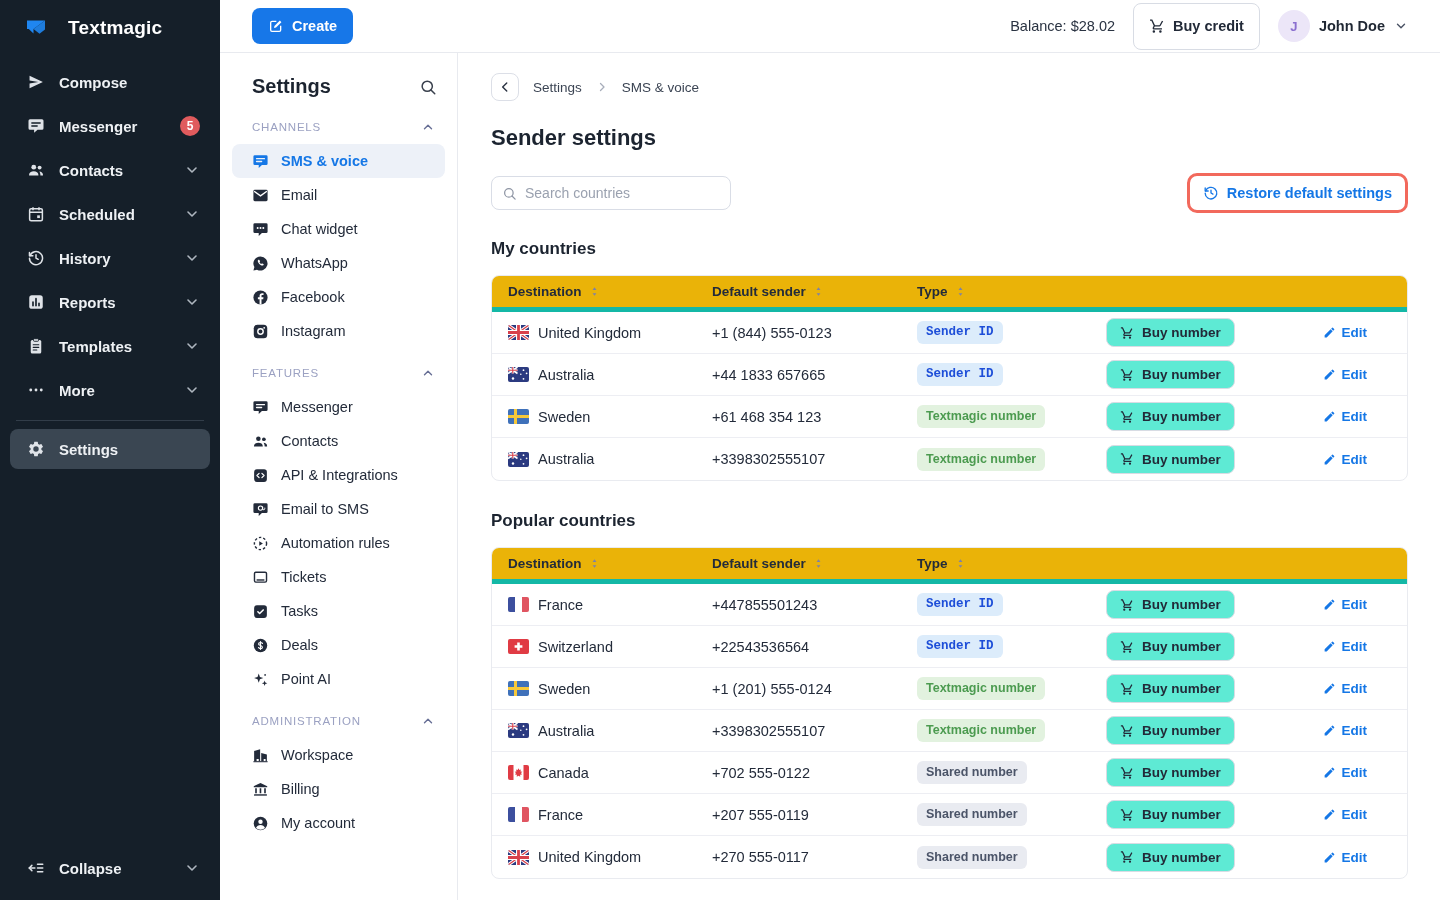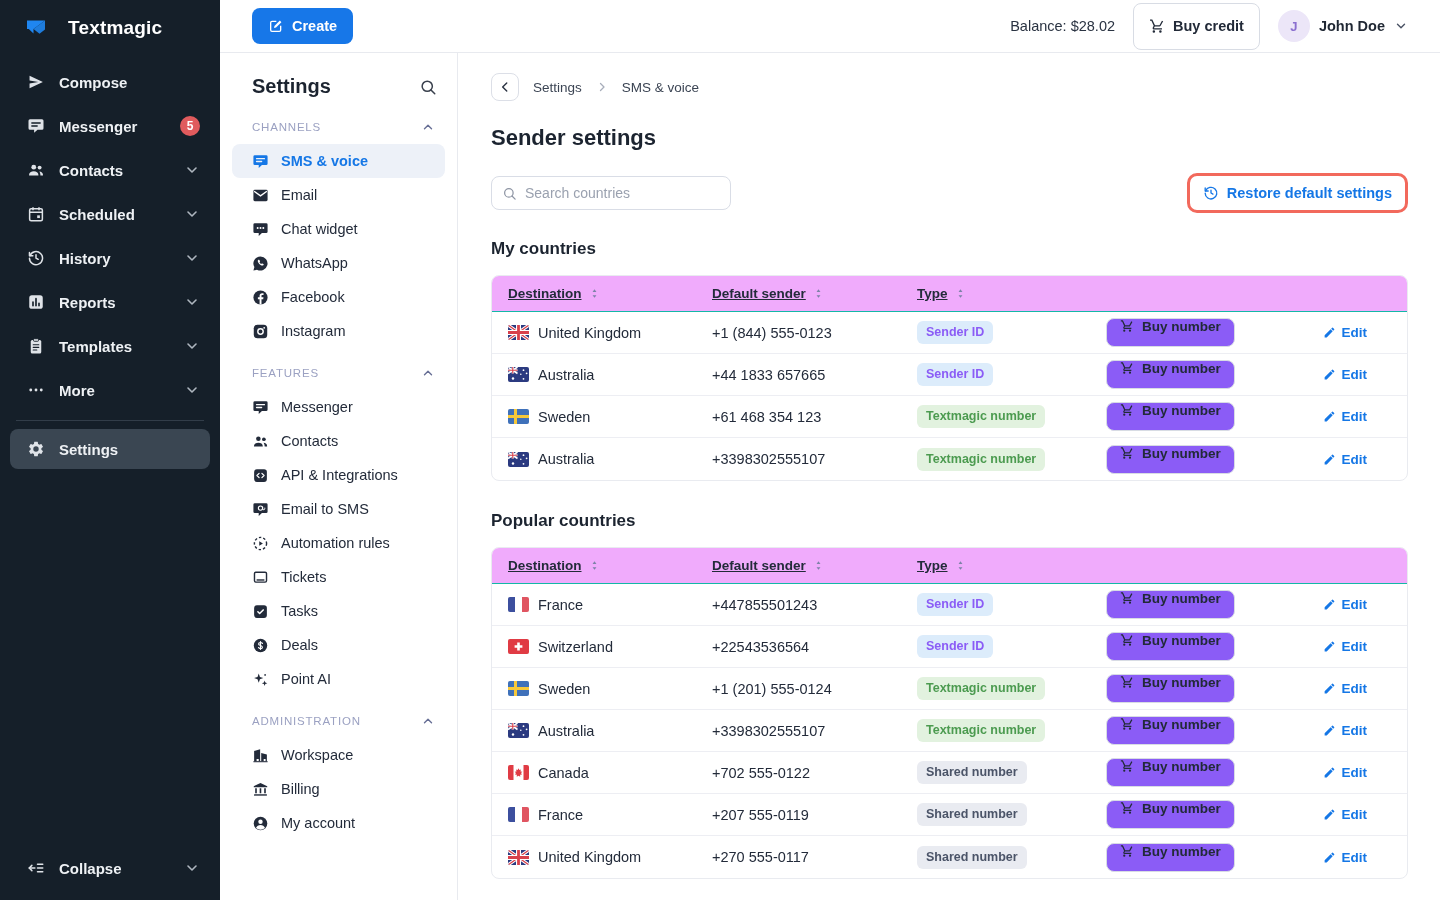--- a/index.html
+++ b/index.html
@@ -63,36 +63,36 @@
   .search-box { display:flex; align-items:center; gap:8px; width:240px; height:34px; border:1px solid #d9dde6; border-radius:8px; padding:0 10px; background:#fff; }
   .search-box .ic { width:15px; height:15px; color:#8d94a3; flex:none; }
   .search-box input { border:none; outline:none; flex:1; font-size:14px; color:#222a38; font-family:inherit; background:transparent; }
   .search-box input::placeholder { color:#9aa1af; }
   .restore-annot { border:3px solid #f2695c; border-radius:10px; padding:9px 13px; }
   .restore-link { display:flex; align-items:center; gap:8px; color:#1577e6; font-size:14.5px; font-weight:700; cursor:pointer; }
   .restore-link .ic { width:16px; height:16px; }
 
   .tbl-title { font-size:17px; font-weight:700; color:#1c2430; margin:0 0 16px; }
   .tbl { border:1px solid #e9ebf0; border-radius:8px; overflow:hidden; margin-bottom:30px; }
-  .tbl-header { display:grid; grid-template-columns:204px 205px 205px 1fr 96px; background:#f0abfc; height:36px; align-items:center; border-bottom:1px solid #14b8a6;text-decoration:underline; }
+  .tbl-header { display:grid; grid-template-columns:204px 205px 205px 1fr 96px; background:#eab308; height:36px; align-items:center; border-bottom:5px solid #14b8a6; }
   .th { display:flex; align-items:center; gap:6px; font-size:13.5px; font-weight:700; color:#232b3a; padding-left:16px; cursor:pointer; }
   .th .sort { width:13px; height:13px; color:#7d82a8; }
   .tbl-row { display:grid; grid-template-columns:204px 205px 205px 1fr 96px; height:42px; align-items:center; border-bottom:1px solid #edeef3; }
   .tbl-row:last-child { border-bottom:none; }
   .cell-dest { display:flex; align-items:center; gap:9px; padding-left:16px; font-size:14.5px; color:#232b3a; }
   .flag { width:21px; height:15px; border-radius:2px; overflow:hidden; flex:none; box-shadow:inset 0 0 0 1px rgba(0,0,0,.08); }
   .flag svg { display:block; width:21px; height:15px; }
   .cell-sender { padding-left:16px; font-size:14.5px; color:#232b3a; }
   .cell-type { padding-left:16px; }
   .badge { display:inline-block; font-size:12.5px; font-weight:700; padding:4px 9px; border-radius:6px; line-height:1.2; }
-  .badge-blue { background:#dcecfb; color:#8b5cf6; }
+  .badge-blue { background:#dcecfb; color:#1d4ed8;font-family:Liberation Mono, monospace; }
   .badge-green { background:#e2f2df; color:#4c9b50; }
   .badge-gray { background:#e9ebf1; color:#4b5468; }
   .cell-buy { display:flex; }
-  .btn-buynum { display:flex; gap:8px; background:#8b5cf6; border:1px solid #d8dce4; border-radius:8px; height:29px; padding:0 13px; font-size:13.5px; font-weight:600; color:#222a38; cursor:pointer; font-family:inherit; }
+  .btn-buynum { display:flex; align-items:center; gap:8px; background:#5eead4; border:1px solid #d8dce4; border-radius:8px; height:29px; padding:0 13px; font-size:13.5px; font-weight:600; color:#222a38; cursor:pointer; font-family:inherit; }
   .btn-buynum .ic { width:14px; height:14px; }
   .cell-edit { display:flex; justify-content:flex-end; padding-right:40px; }
   .edit-link { display:flex; align-items:center; gap:6px; color:#1577e6; font-size:13.5px; font-weight:700; cursor:pointer; }
   .edit-link .ic { width:13px; height:13px; }
 
   .ic svg, .chev svg, .sort svg, .ss-search svg { display:block; width:100%; height:100%; }
 </style>
 </head>
 <body>
 

